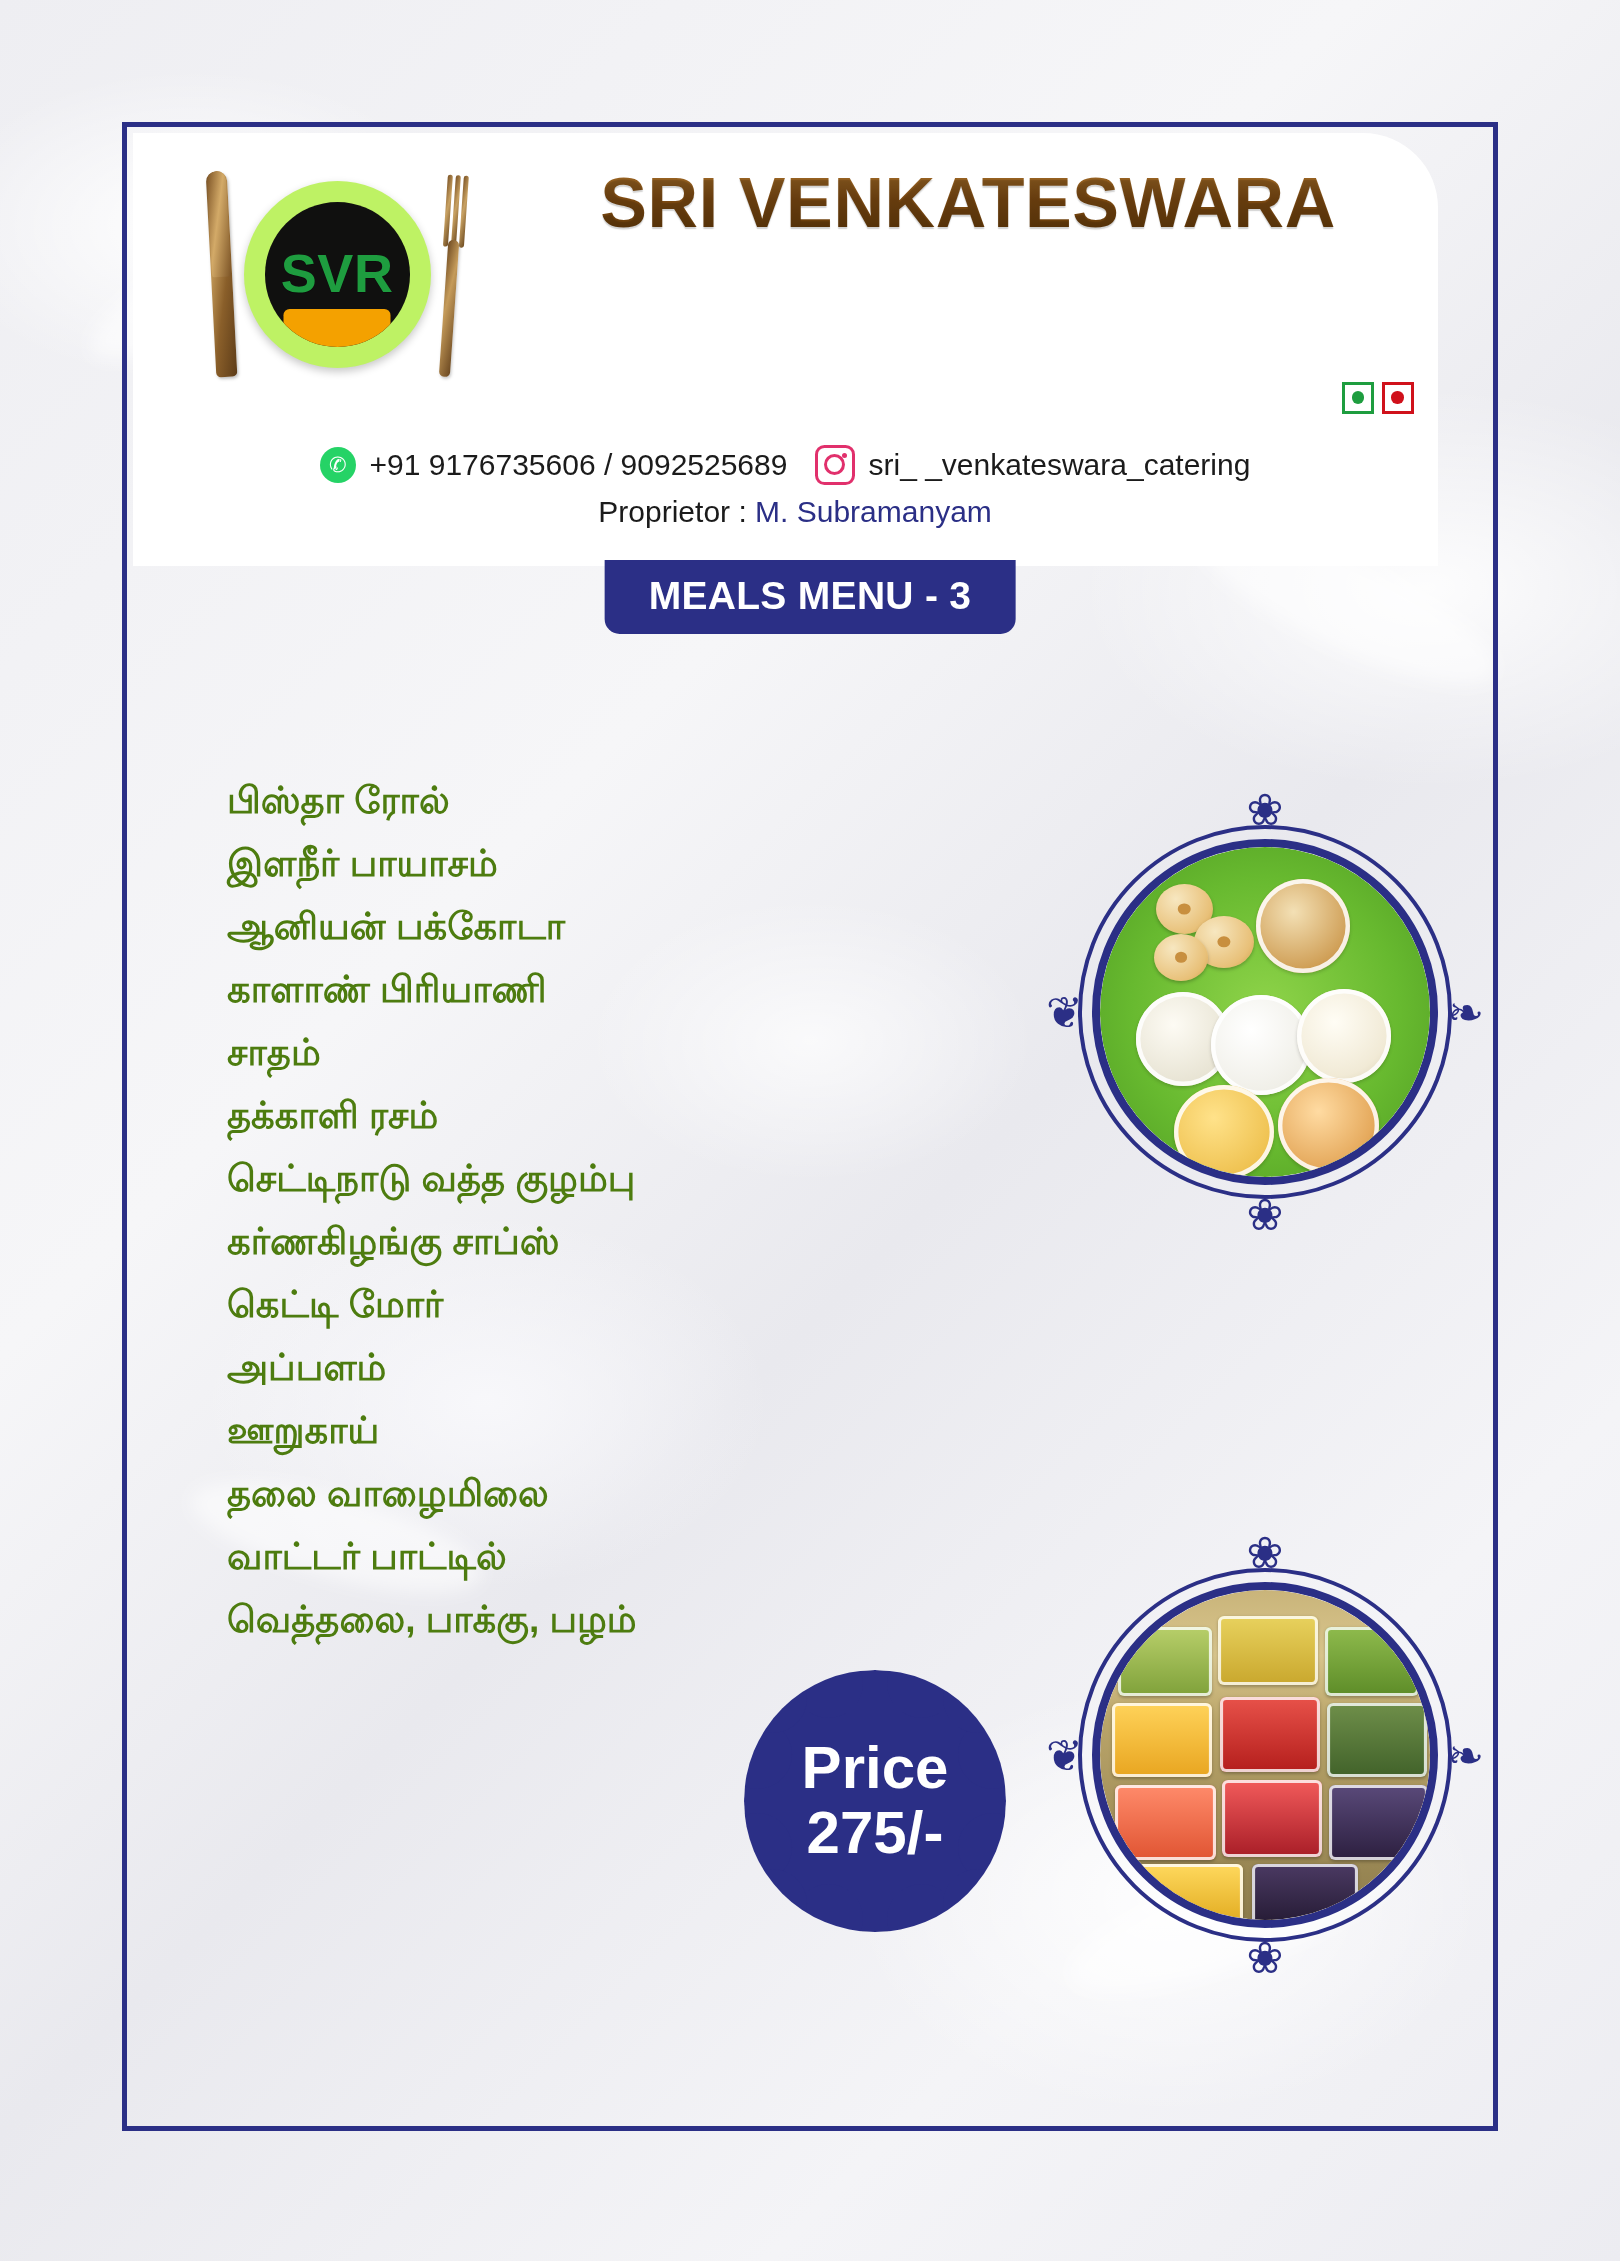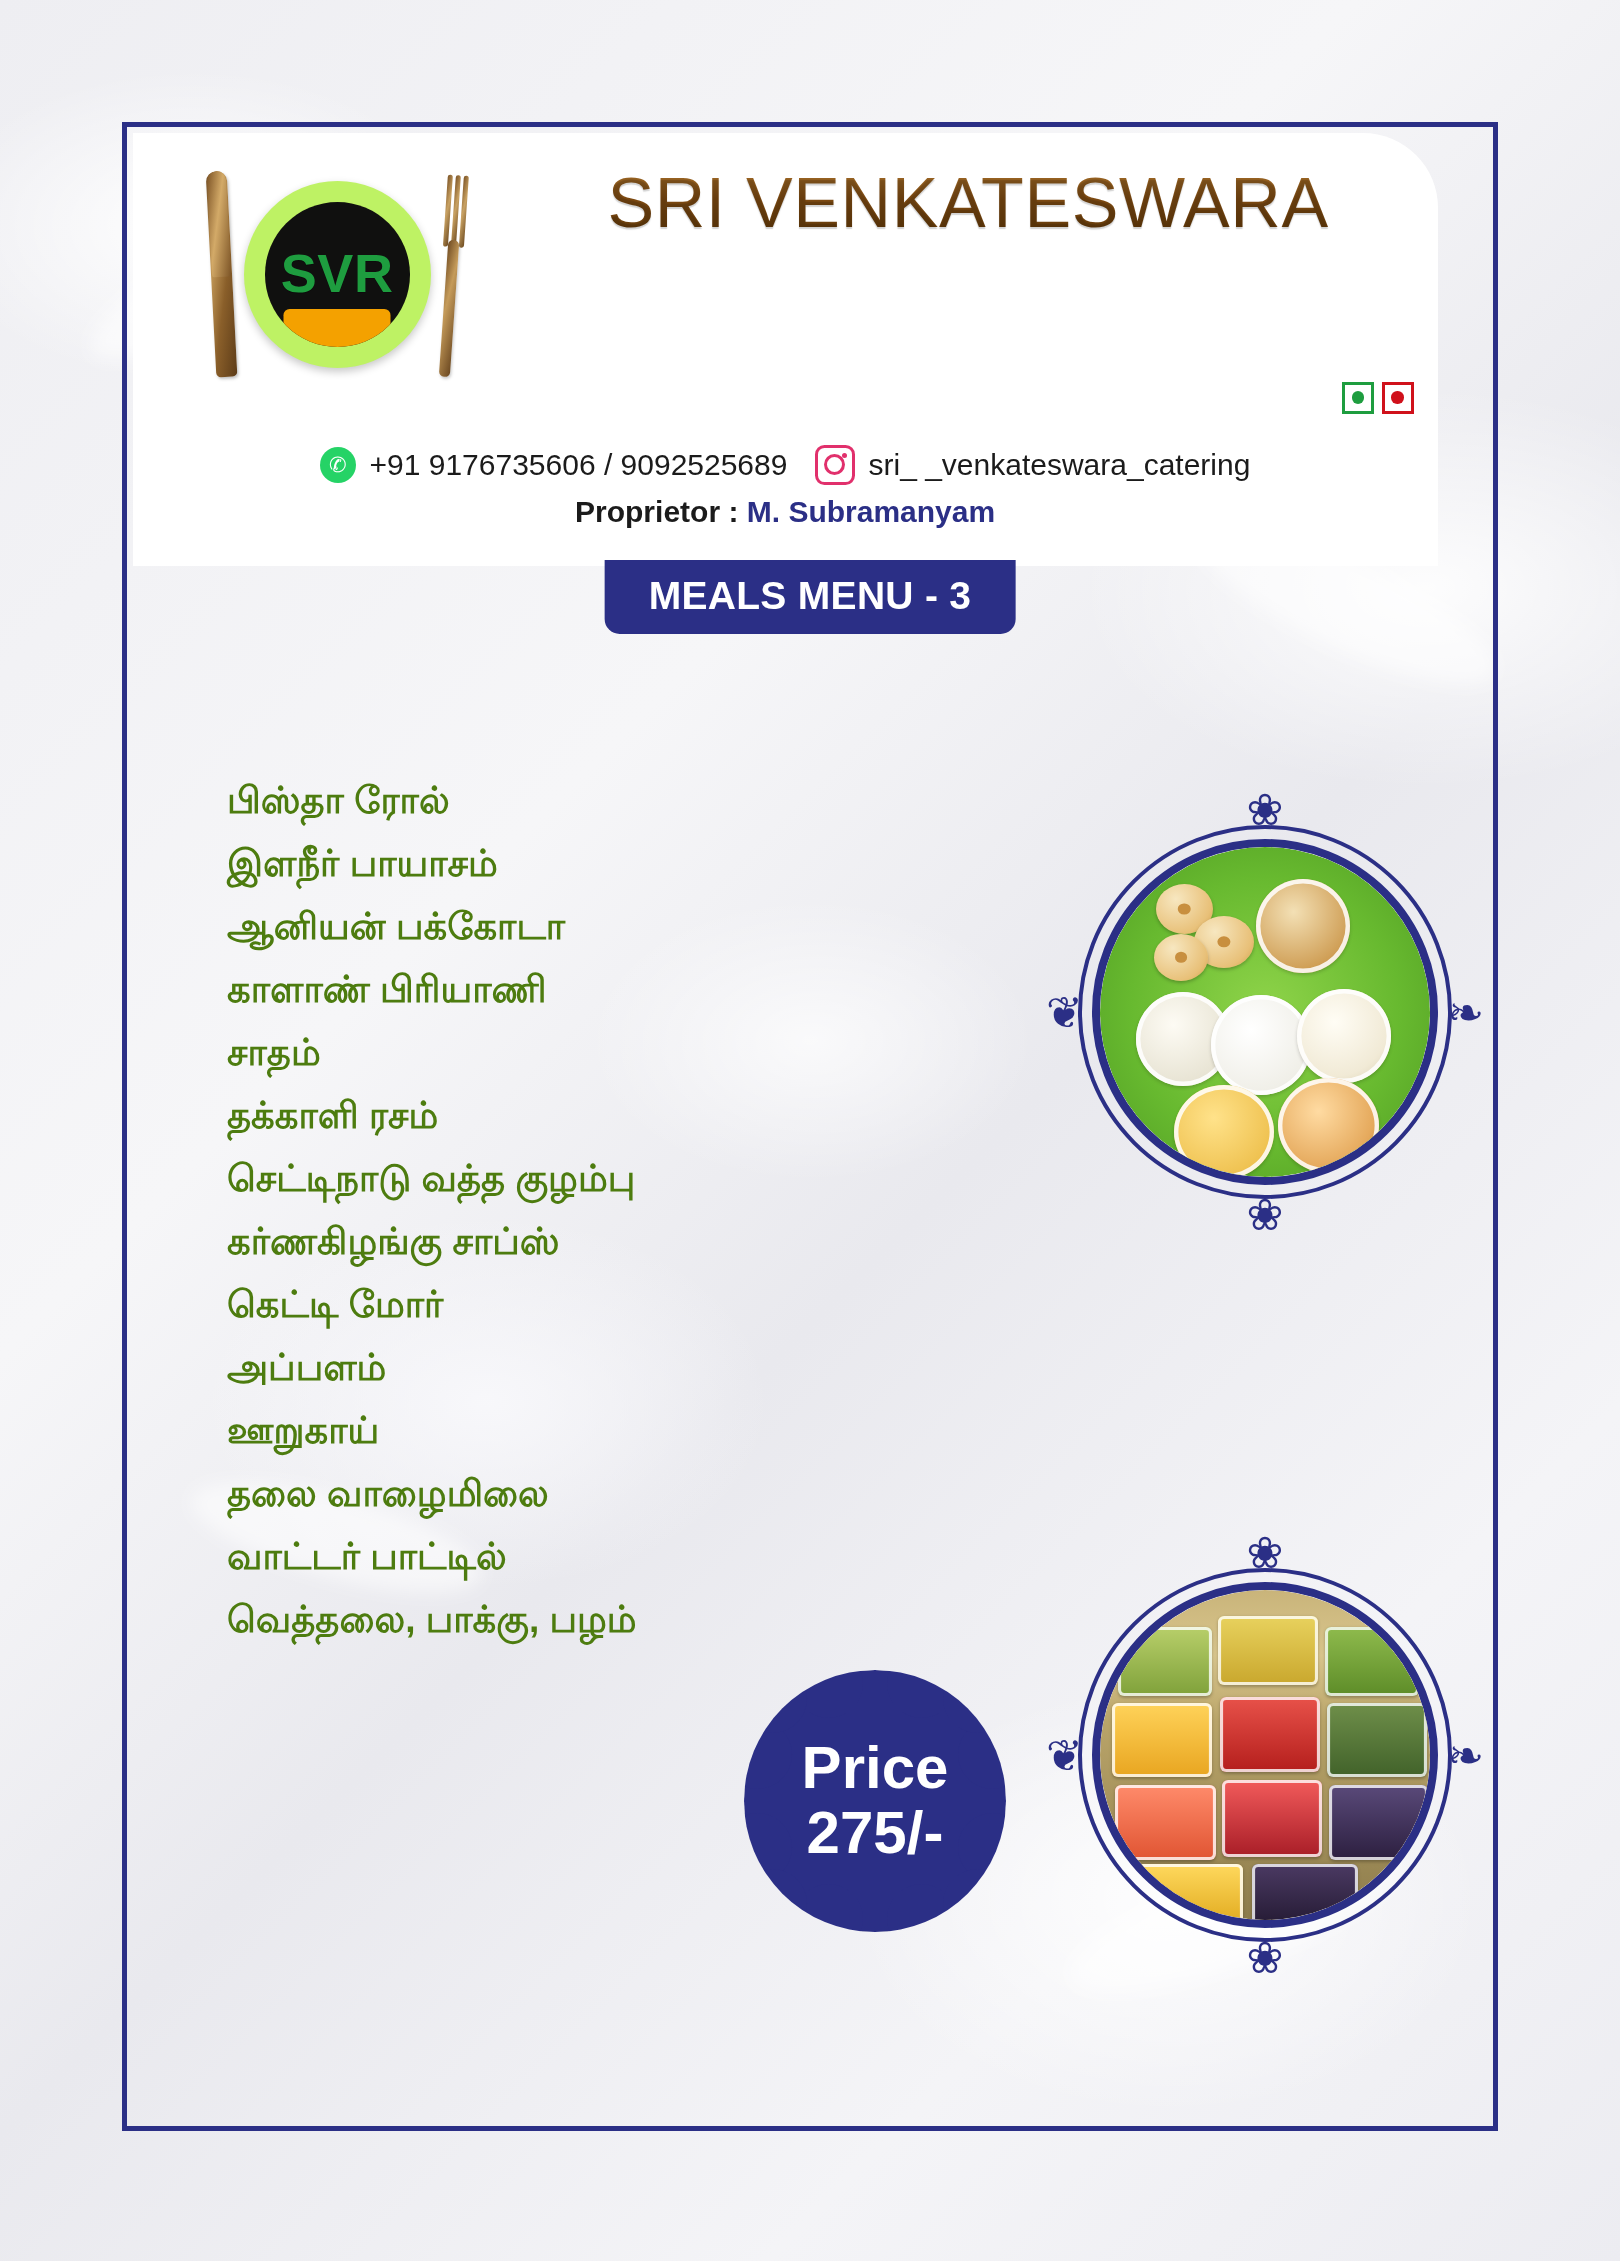--- a/index.html
+++ b/index.html
@@ -160,21 +160,21 @@
 
   .brand {
     position: absolute;
     left: 399px;
     top: 30px;
     width: 873px;
     text-align: center;
   }
   .brand .line1 {
     font-size: 70px;
-    font-weight: 400;
+    font-weight: 700;
     letter-spacing: 0.6px;
     color: #7a4a12;
     background: linear-gradient(180deg, #a9732d 0%, #7d4a12 45%, #5e3708 100%);
     -webkit-background-clip: text;
     background-clip: text;
     color: transparent;
     text-shadow: 0 1.9px 1.2px rgba(0,0,0,0.18);
     font-family: "Liberation Sans", sans-serif;
     white-space: nowrap;
   }
@@ -252,26 +252,26 @@
     content: "";
     position: absolute;
     top: 5px; right: 5px;
     width: 5px; height: 5px;
     border-radius: 50%;
     background: #e1306c;
   }
 
   .proprietor {
     position: absolute;
-    left: 0;
+    left: 10px;
     top: 362px;
     width: 1305px;
     text-align: center;
     font-size: 30px;
-    font-weight: 700;
+    font-weight: 400;
     color: #1b1b1b;
   }
   .proprietor .name { color: #2b2f86; }
 
   
   .menu-title {
     position: absolute;
     left: 50%;
     transform: translateX(-50%);
     top: 433px;

